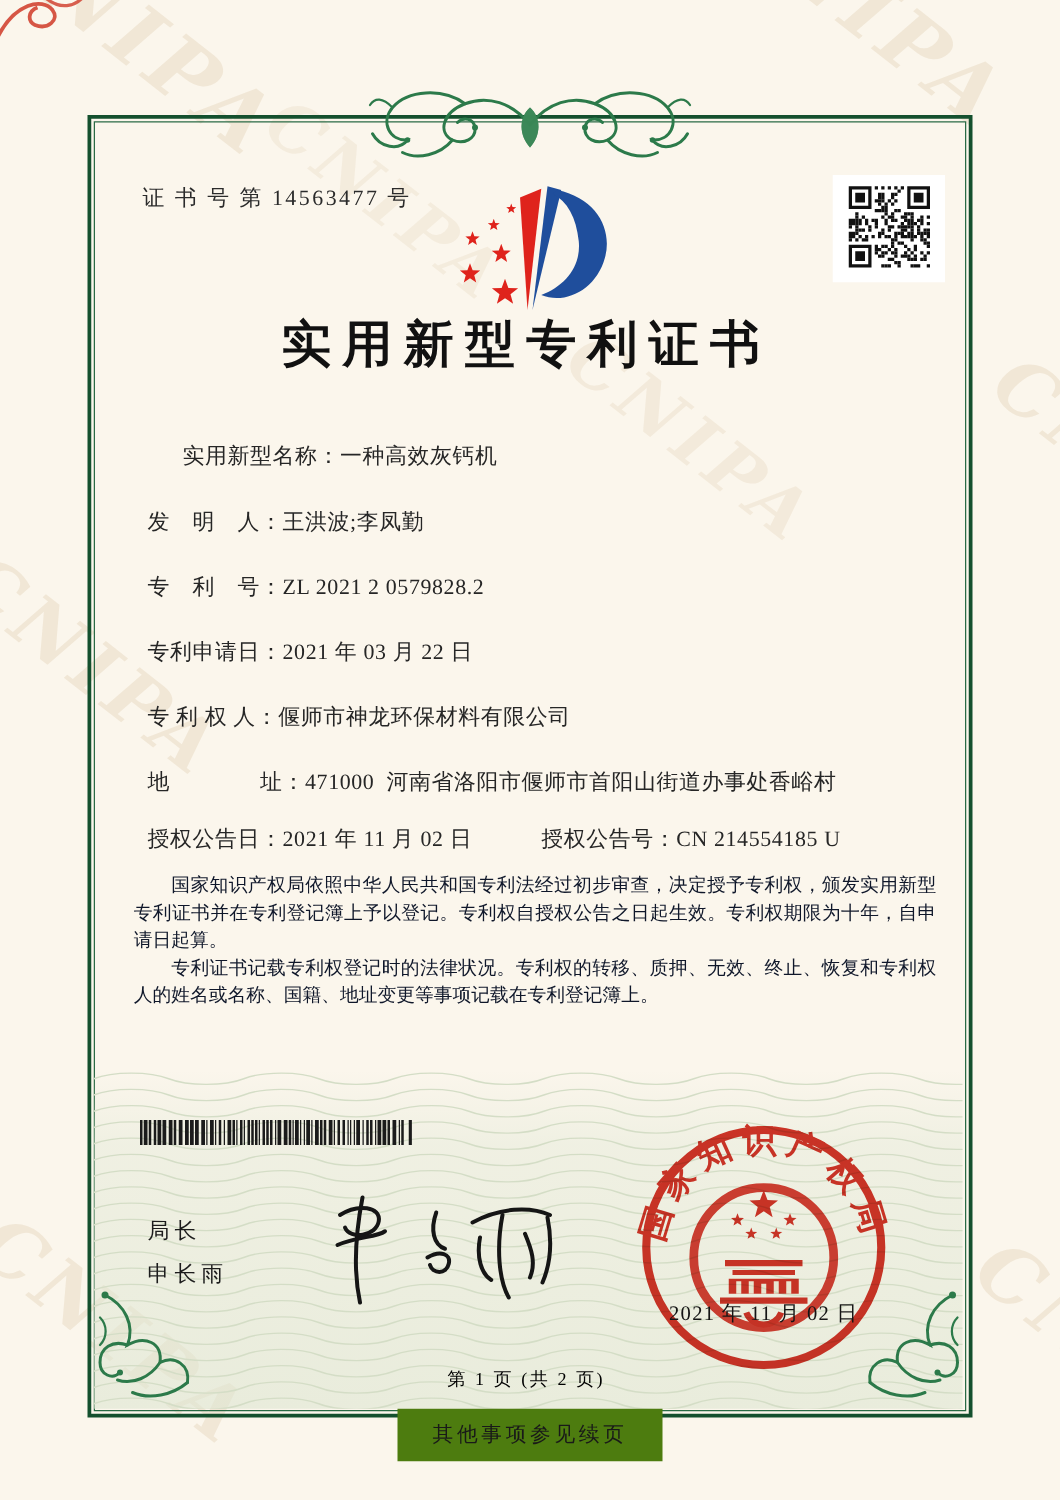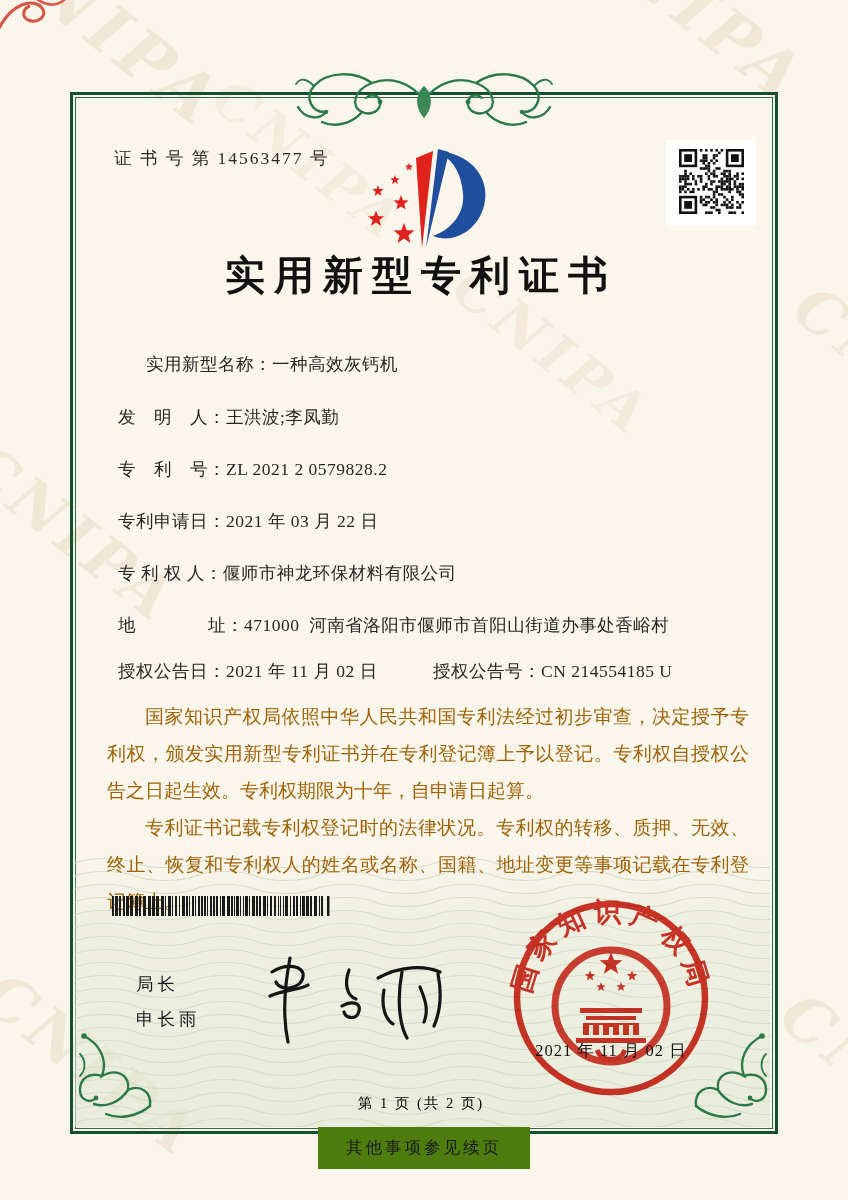--- a/index.html
+++ b/index.html
@@ -37,27 +37,27 @@
   #certNo{left:114px;top:146px;font-size:17.5px;letter-spacing:2px;color:#2b2b2b;}
   #docTitle{
     left:70px;top:248px;width:702px;text-align:center;
     font-size:40px;font-weight:bold;letter-spacing:9px;color:#111;
   }
   .fieldRow{left:118px;font-size:17.5px;color:#262626;white-space:pre;letter-spacing:.5px;}
   #row1{top:352px;margin-left:28px;} #row2{top:405px;} #row3{top:457px;}
   #row4{top:509px;} #row5{top:561px;} #row6{top:613px;} #row7{top:659px;}
   #grantNo{left:433px;top:659px;font-size:17.5px;color:#262626;white-space:pre;letter-spacing:.5px;text-align:right;}
   #bodyText{
-    left:107px;top:698px;width:642px;font-size:19px;line-height:37px;
-    color:#a16207;text-align:justify;
+    left:107px;top:698px;width:642px;font-size:15px;line-height:22px;
+    color:#0f172a;text-align:justify;
   }
   #bodyText p{margin:0;text-indent:2em;}
   #barcode{left:112px;top:896px;}
   #sigTitle,#sigName{
-    left:136px;font-size:17.5px;color:#1c1c1c;letter-spacing:4px;
+    left:118px;font-size:17.5px;color:#1c1c1c;letter-spacing:4px;
     font-family:"Liberation Sans","DejaVu Sans",sans-serif;
   }
   #sigTitle{top:972px;} #sigName{top:1007px;}
   #signature{left:252px;top:942px;}
   #sealSvg{left:506px;top:896px;opacity:.94;mix-blend-mode:multiply;}
   #sealDate{
     left:506px;top:1040px;width:210px;text-align:center;
     font-size:16.5px;color:#141414;letter-spacing:1px;white-space:nowrap;
   }
   #pageNum{left:70px;top:1094px;width:702px;text-align:center;font-size:14.5px;color:#000000;letter-spacing:2px;}

